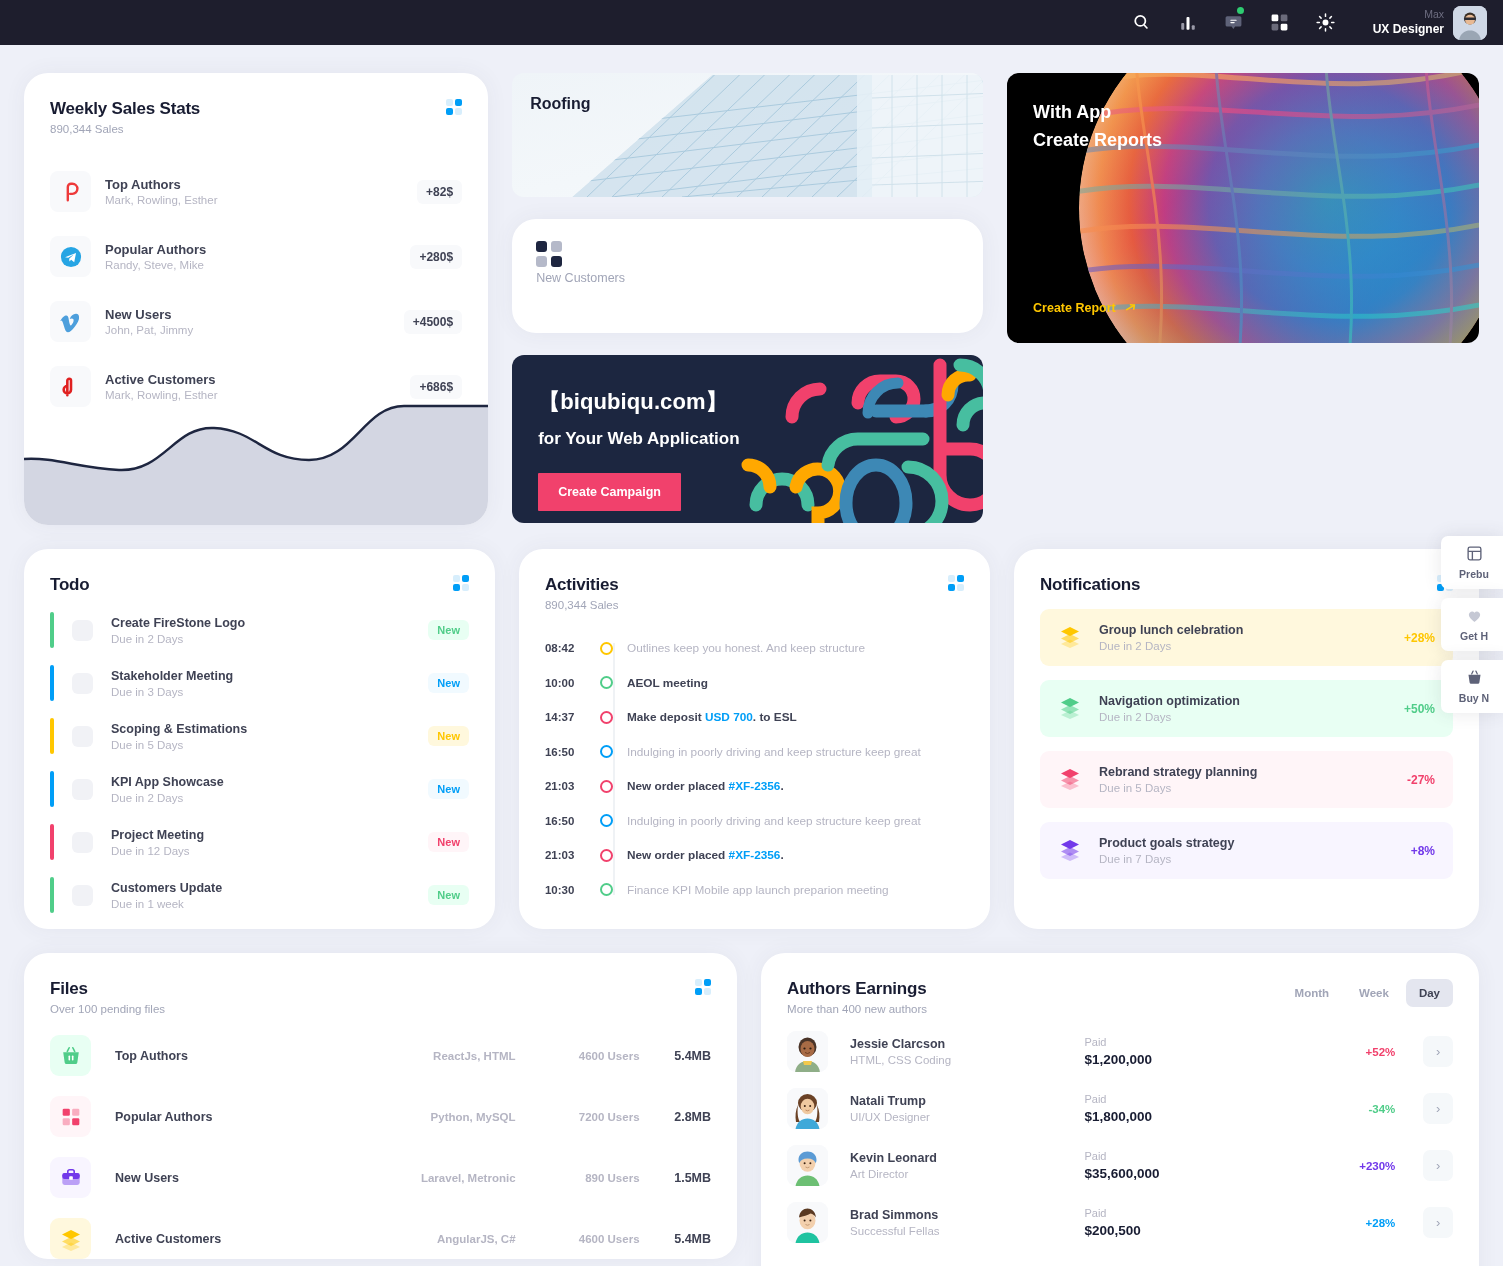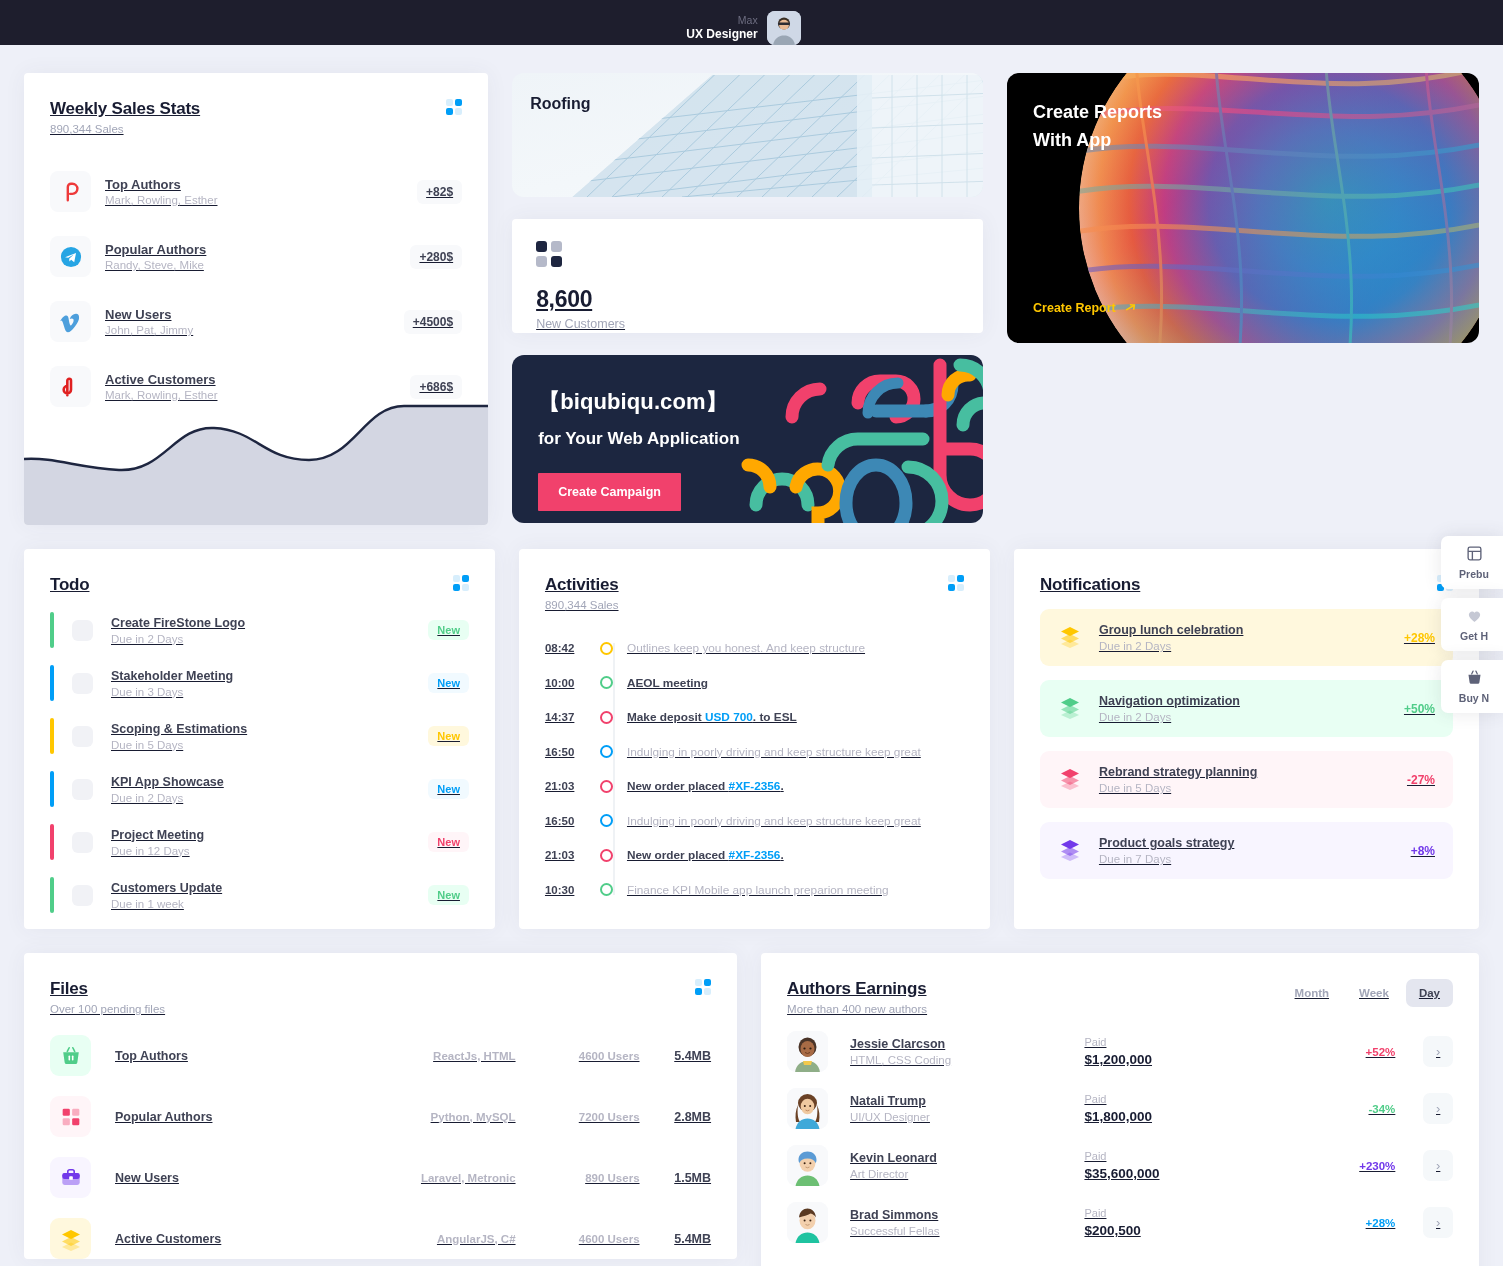--- a/index.html
+++ b/index.html
@@ -7,21 +7,21 @@
   body {
     font-family: "Liberation Sans", sans-serif;
     background: #eef0f8;
     color: #181c32;
     -webkit-font-smoothing: antialiased;
   }
 
   
   .topbar {
     height: 45px; background: #1e1e2d; display: flex; align-items: center;
-    justify-content: flex-end; padding-right: 16px; gap: 12px; flex-direction: column;
+    justify-content: flex-end; padding-right: 16px; gap: 12px;
   }
   .tb-icons { display: flex; align-items: center; gap: 12px; margin-right: 18px; }
   .tb-ico {
     width: 34px; height: 34px; border-radius: 8px; display: flex;
     align-items: center; justify-content: center; position: relative; cursor: pointer;
   }
   .tb-ico svg { display:block; }
   .dot-green {
     position: absolute; top: 1px; right: 7px; width: 7px; height: 7px;
     border-radius: 50%; background: #2ecc71;
@@ -32,23 +32,22 @@
   .tb-user-role { font-size: 12px; color: #ffffff; font-weight: bold; }
   .avatar-hdr {
     width: 34px; height: 34px; border-radius: 8px; overflow: hidden;
     background: #cfd6e4; position: relative;
   }
 
   
   .page { padding: 28px 24px 0 24px; }
   .row { display: flex; gap: 24px; }
   .card {
-    background: #fff; border-radius: 4px;
+    background: #fff; border-radius: 24px;
     box-shadow: 0 0 22px rgba(63,66,84,.06);
-    text-decoration: underline;
   }
   .card-title { font-size: 17px; font-weight: bold; letter-spacing: -.2px; }
   .card-sub { font-size: 11.5px; color: #a1a5b7; margin-top: 4px; }
   .chdr { display: flex; justify-content: space-between; align-items: flex-start; }
 
   
   .dots4 { width: 16px; height: 16px; display:grid; grid-template-columns: 7px 7px;
            grid-template-rows: 7px 7px; gap: 2px; cursor:pointer; }
   .dots4 i { border-radius: 2px; display:block; }
   .dots4 i:nth-child(1){ background:#d7eefc; }
@@ -369,21 +368,20 @@
         </svg>
       </div>
 
       <div class="card newcust">
         <div class="sq4">
             <i></i>
             <i></i>
             <i></i>
             <i></i>
           </div>
-        <div class="nc-num">8,600</div>
         <div class="nc-lbl">New Customers</div>
       </div>
 
       <div class="banner">
         <div class="bn-t1">【biqubiqu.com】</div>
         <div class="bn-t2">for Your Web Application</div>
         <button class="bn-btn">Create Campaign</button>
         <svg class="bn-art" viewBox="0 0 275 168">
           <g fill="none" stroke-width="13" stroke-linecap="round">
             <path d="M48,150 A26,26 0 0 1 100,150" stroke="#47bea0"></path>
@@ -401,22 +399,22 @@
             <path d="M255,70 A22,22 0 0 1 277,48" stroke="#47bea0"></path>
             <path d="M200,180 A34,34 0 0 0 200,112" stroke="#47bea0"></path>
             <path d="M252,10 A30,30 0 0 1 282,40" stroke="#47bea0"></path>
           </g>
         </svg>
       </div>
     </div>
 
     <div class="col3">
       <div class="reports">
+        <div class="rp-t">With App</div>
         <div class="rp-t">Create Reports</div>
-        <div class="rp-t">With App</div>
         <div class="rp-link">
           <span>Create Report</span>
           <svg width="13" height="13" viewBox="0 0 24 24" fill="none" stroke="#ffc700" stroke-width="3" stroke-linecap="round">
             <path d="M5 14 L19 6"></path>
               <path d="M12 5 L19 6 L18 13"></path>
           </svg>
         </div>
         <div class="rp-art">
           <svg width="430" height="430" viewBox="0 0 430 430">
             <defs>

